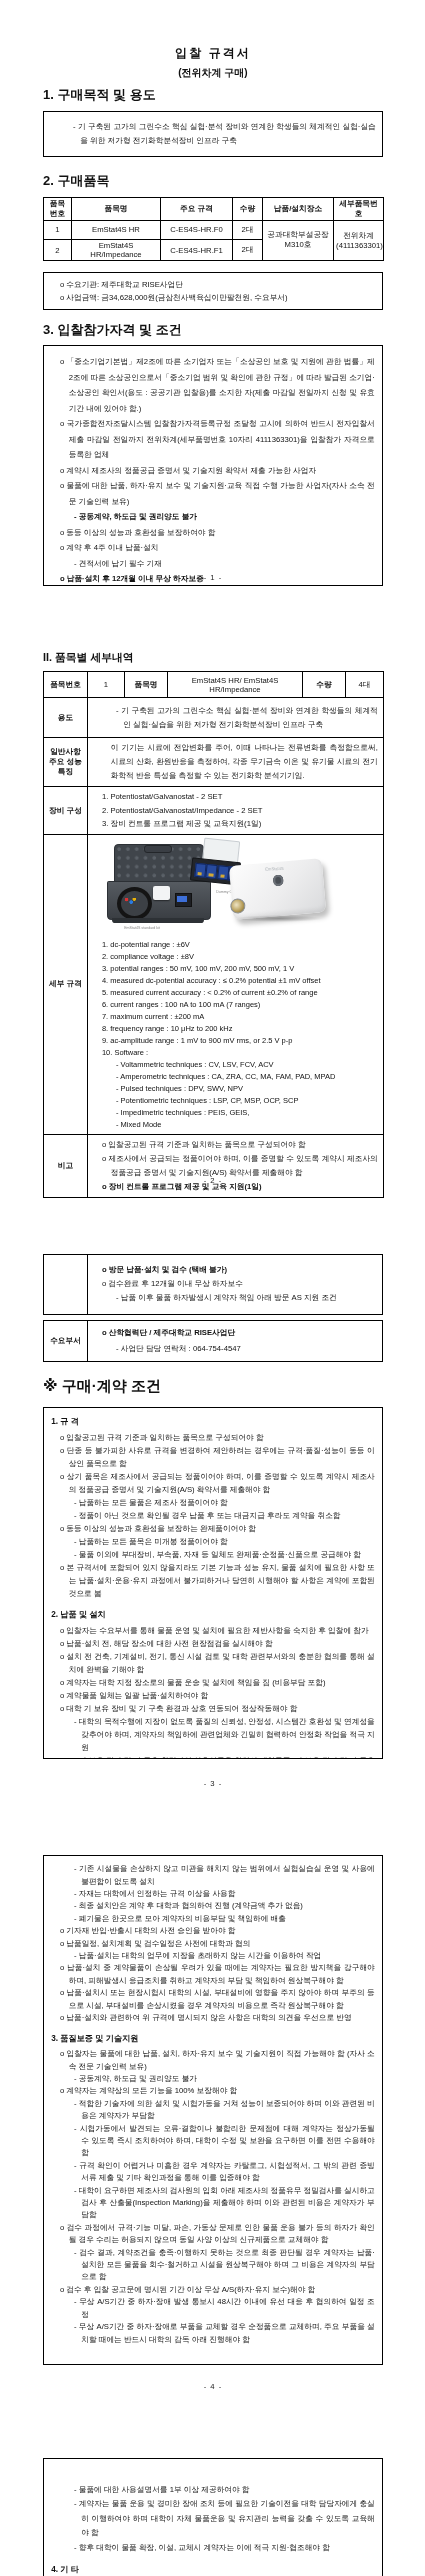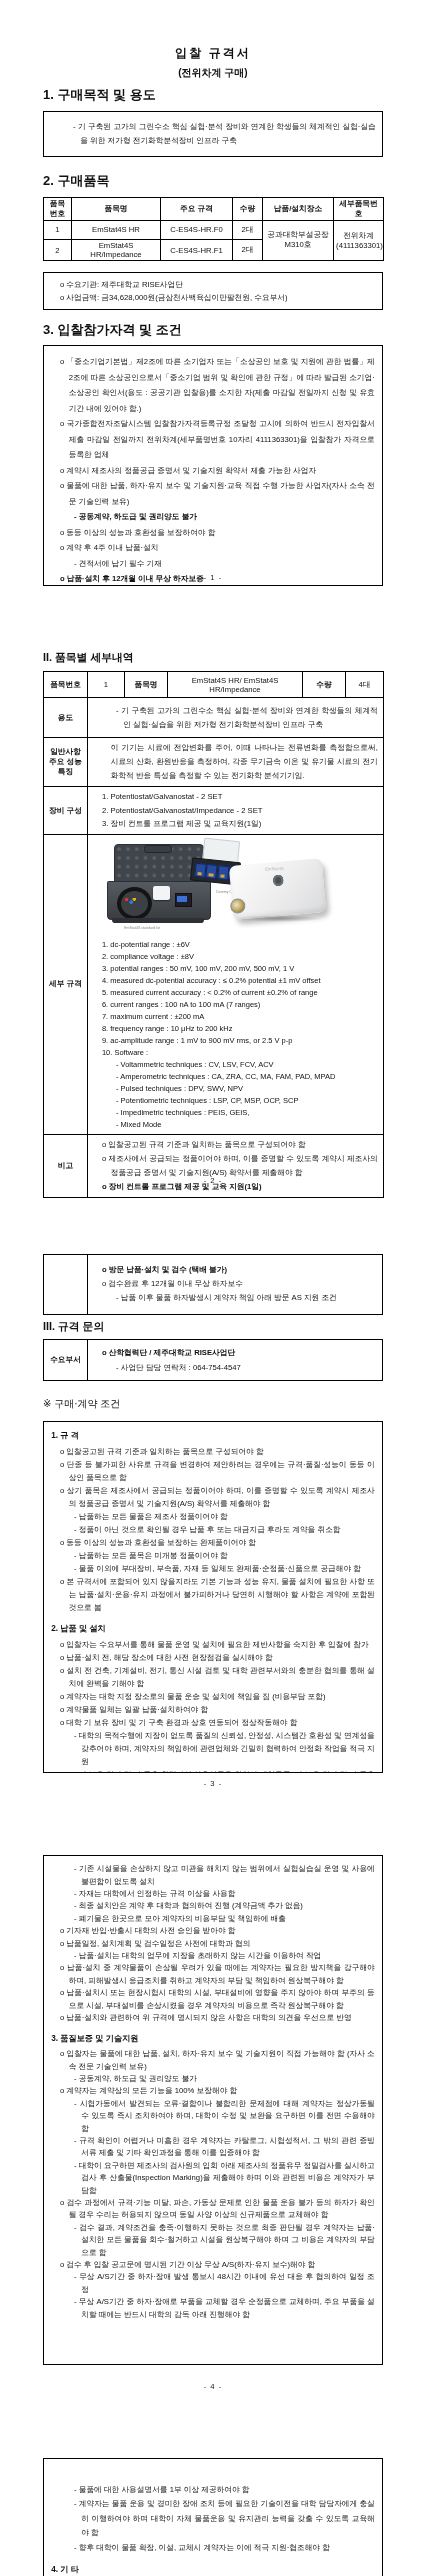--- a/index.html
+++ b/index.html
@@ -13,21 +13,21 @@
   #p5{top:2458px;height:551px;}
   .pageno{position:absolute;left:0;width:100%;text-align:center;font-size:7.7px;color:#222;letter-spacing:1px;}
   #p1 .pageno{top:573px;} #p2 .pageno{top:525px;} #p3 .pageno{top:532px;}
   #p4 .pageno{top:527px;}
 
   .title{margin:45px 0 0;text-align:center;font-size:12px;font-weight:bold;letter-spacing:2.1px;}
   .subtitle{margin-top:3.6px;text-align:center;font-size:10px;font-weight:bold;}
   .h-major{margin:0;font-size:10.8px;font-weight:bold;}
   #p1 .h-major{margin-top:21.6px;}
   .h-minor{margin:0;font-size:13px;font-weight:bold;}
-  .h-cond{margin:0;font-size:10px;font-weight:normal;}
+  .h-cond{margin:0;font-size:15px;font-weight:bold;}
 
   .box{border:0.8px solid #000;box-sizing:border-box;}
   .purpose-box{margin-top:7.2px;min-height:39px;padding:7.7px 6.2px;}
   .org-box{margin-top:11.3px;padding:4.6px 7.2px;}
   .org-box .ln{line-height:13px;}
   .qual-box{margin-top:6.2px;height:241px;padding:8.2px 7.2px;overflow:hidden;}
   .qual-box .ln{line-height:15.5px;}
   .bigbox{padding:7.2px 7.2px;overflow:hidden;}
   .bb3{margin-top:10.3px;height:352px;}
   .bb3 .ln{line-height:13px;}
@@ -292,21 +292,20 @@
           <tr>
         <td class="lbl"></td>
         <td>
               <p class="ln i0 bold">o 방문 납품·설치 및 검수 (택배 불가)</p>
               <p class="ln i0">o 검수완료 후 12개월 이내 무상 하자보수</p>
               <p class="ln i1">- 납품 이후 물품 하자발생시 계약자 책임 아래 방문 AS 지원 조건</p>
             </td>
       </tr>
     </tbody>
       </table>
-    <h2 class="h-major">III. 규격 문의</h2>
     <table class="dept-table outer2">
       <colgroup>
           <col style="width:44px">
           <col>
         </colgroup>
       <tbody>
           <tr>
         <td class="lbl">수요부서</td>
         <td>
               <p class="ln i0 bold">o 산학협력단 / 제주대학교 RISE사업단</p>
@@ -349,20 +348,21 @@
         <p class="ln i0">o 기자재 반입·반출시 대학의 사전 승인을 받아야 함</p>
         <p class="ln i0">o 납품일정, 설치계획 및 검수일정은 사전에 대학과 협의</p>
         <p class="ln i1">- 납품·설치는 대학의 업무에 지장을 초래하지 않는 시간을 이용하여 작업</p>
         <p class="ln i0">o 납품·설치 중 계약물품이 손상될 우려가 있을 때에는 계약자는 필요한 방지책을 강구해야 하며, 피해발생시 응급조치를 취하고 계약자의 부담 및 책임하여 원상복구해야 함</p>
         <p class="ln i0">o 납품·설치시 또는 현장시험시 대학의 시설, 부대설비에 영향을 주지 않아야 하며 부주의 등으로 시설, 부대설비를 손상시켰을 경우 계약자의 비용으로 즉각 원상복구해야 함</p>
         <p class="ln i0">o 납품·설치와 관련하여 위 규격에 명시되지 않은 사항은 대학의 의견을 우선으로 반영</p>
         <p class="ln hd">3. 품질보증 및 기술지원</p>
         <p class="ln i0">o 입찰자는 물품에 대한 납품, 설치, 하자·유지 보수 및 기술지원이 직접 가능해야 함 (자사 소속 전문 기술인력 보유)</p>
         <p class="ln i1">- 공동계약, 하도급 및 권리양도 불가</p>
         <p class="ln i0">o 계약자는 계약상의 모든 기능을 100% 보장해야 함</p>
+        <p class="ln i1">- 적합한 기술자에 의한 설치 및 시험가동을 거쳐 성능이 보증되어야 하며 이와 관련된 비용은 계약자가 부담함</p>
         <p class="ln i1">- 시험가동에서 발견되는 오류·결함이나 불합리한 문제점에 대해 계약자는 정상가동될 수 있도록 즉시 조치하여야 하며, 대학이 수정 및 보완을 요구하면 이를 전면 수용해야 함</p>
         <p class="ln i1">- 규격 확인이 어렵거나 미흡한 경우 계약자는 카탈로그, 시험성적서, 그 밖의 관련 증빙서류 제출 및 기타 확인과정을 통해 이를 입증해야 함</p>
         <p class="ln i1">- 대학이 요구하면 제조사의 검사원의 입회 아래 제조사의 정품유무 정밀검사를 실시하고 검사 후 산출물(Inspection Marking)을 제출해야 하며 이와 관련된 비용은 계약자가 부담함</p>
         <p class="ln i0">o 검수 과정에서 규격·기능 미달, 파손, 가동상 문제로 인한 물품 운용 불가 등의 하자가 확인될 경우 수리는 허용되지 않으며 동일 사양 이상의 신규제품으로 교체해야 함</p>
         <p class="ln i1">- 검수 결과, 계약조건을 충족·이행하지 못하는 것으로 최종 판단될 경우 계약자는 납품·설치한 모든 물품을 회수·철거하고 시설을 원상복구해야 하며 그 비용은 계약자의 부담으로 함</p>
         <p class="ln i0">o 검수 후 입찰 공고문에 명시된 기간 이상 무상 A/S(하자·유지 보수)해야 함</p>
         <p class="ln i1">- 무상 A/S기간 중 하자·장애 발생 통보시 48시간 이내에 유선 대응 후 협의하여 일정 조정</p>
         <p class="ln i1">- 무상 A/S기간 중 하자·장애로 부품을 교체할 경우 순정품으로 교체하며, 주요 부품을 설치할 때에는 반드시 대학의 감독 아래 진행해야 함</p>
       </div>
     <div class="pageno">- 4 -</div>

